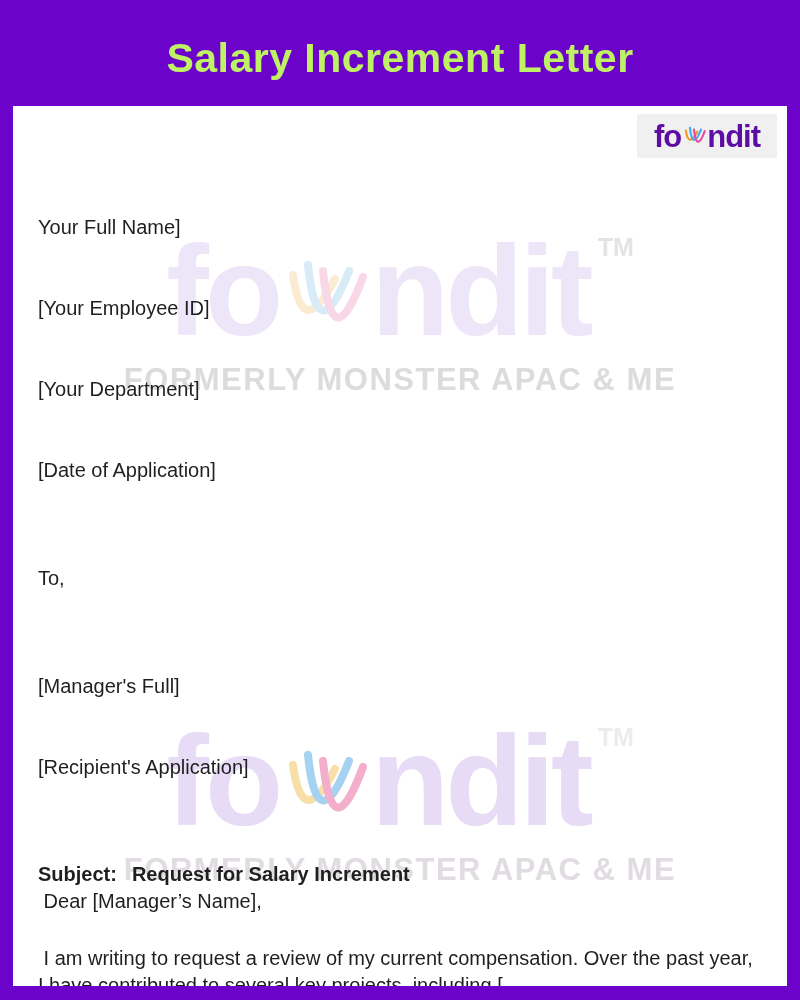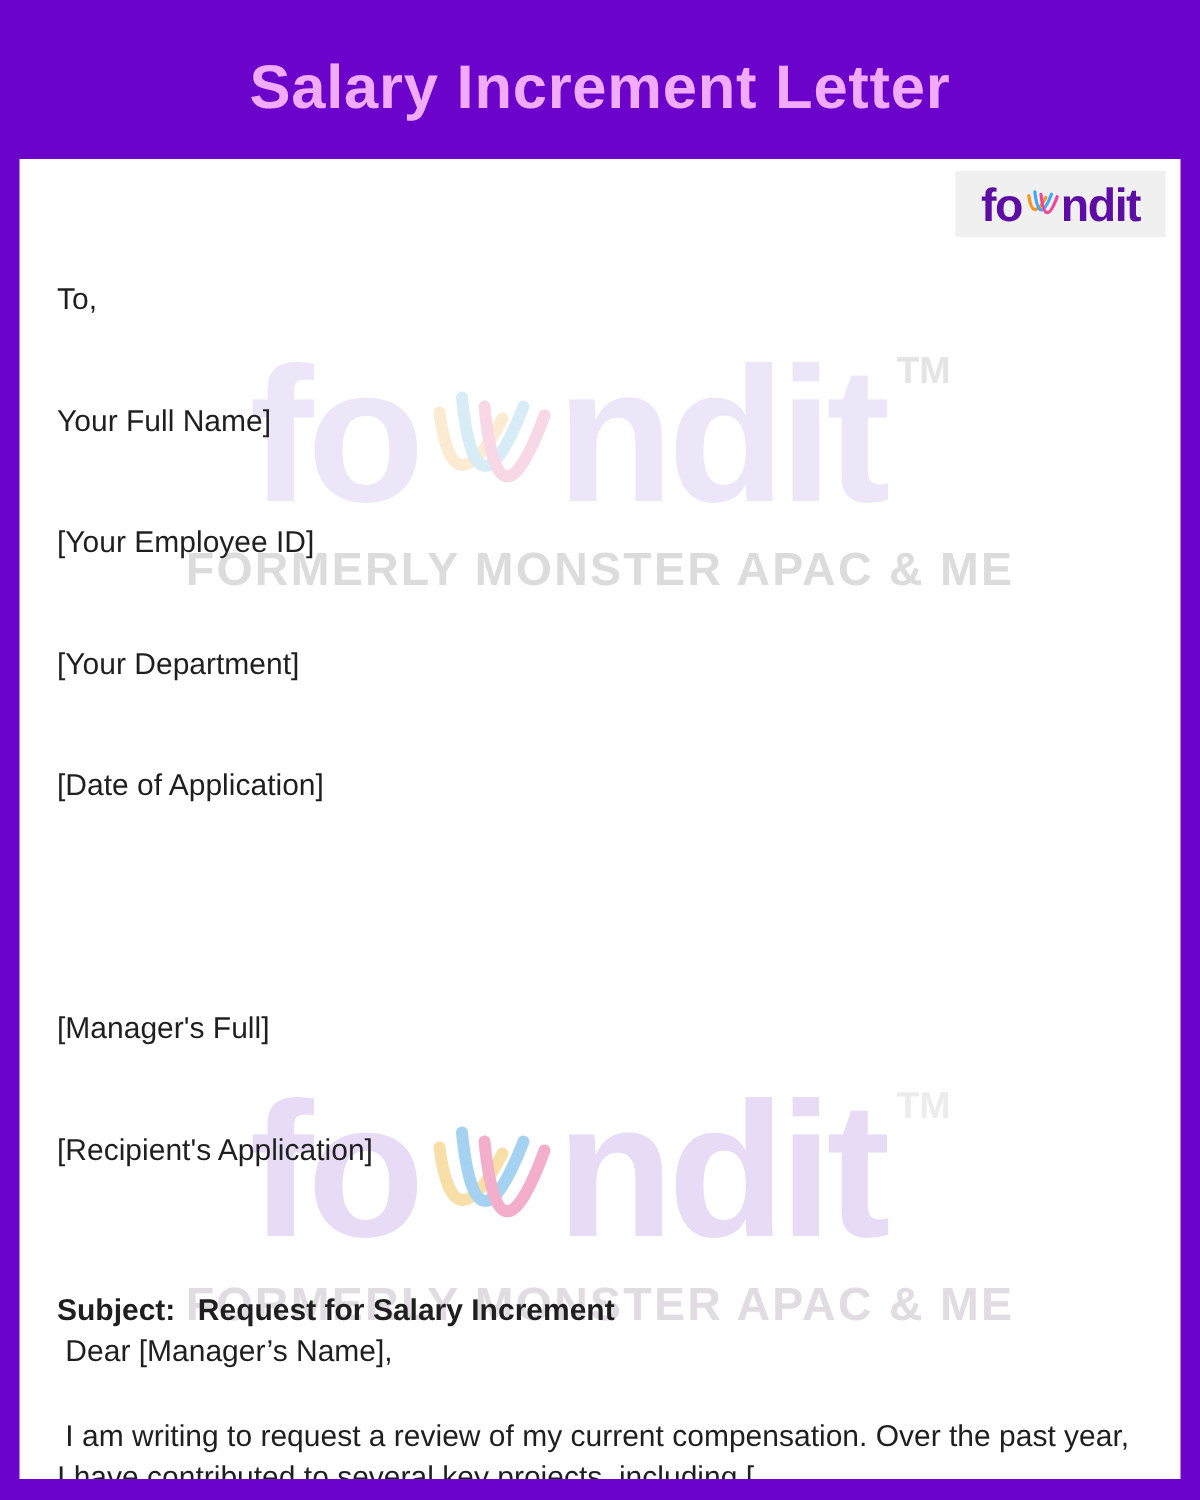--- a/index.html
+++ b/index.html
@@ -14,21 +14,21 @@
   
   .header {
     position: absolute;
     top: 0; left: 0; right: 0;
     height: 106px;
     display: flex;
     align-items: center;
     justify-content: center;
   }
   .page-title {
-    color: #f0abfc;
+    color: #bef264;
     font-size: 41px;
     font-weight: 800;
     letter-spacing: 0.5px;
     padding-top: 10px;
   }
 
   
   .card {
     position: absolute;
     top: 106px; left: 13px; right: 13px; bottom: 14px;
@@ -170,29 +170,29 @@
         <path class="c1" d="M18,30 Q28,96 60,34"></path>
         <path class="c2" d="M33,20 Q43,106 74,26"></path>
         <path class="c3" d="M48,26 Q58,114 88,32"></path>
       </svg>
       <span>ndit</span>
     </div>
   </div>
 
   <div class="content">
 
-    <div class="block mt">To,</div>
-
     <div class="block">
       <div>Your Full Name]</div>
       <div>[Your Employee ID]</div>
       <div>[Your Department]</div>
       <div>[Date of Application]</div>
     </div>
 
+    <div class="block mt">To,</div>
+
     <div class="block mt">
       <div>[Manager's Full]</div>
       <div>[Recipient's Application]</div>
     </div>
 
     <div class="subject">
       <span class="subject-label">Subject:</span><span>Request for Salary Increment</span>
     </div>
 
     <div class="block salutation"> Dear [Manager’s Name],</div>

